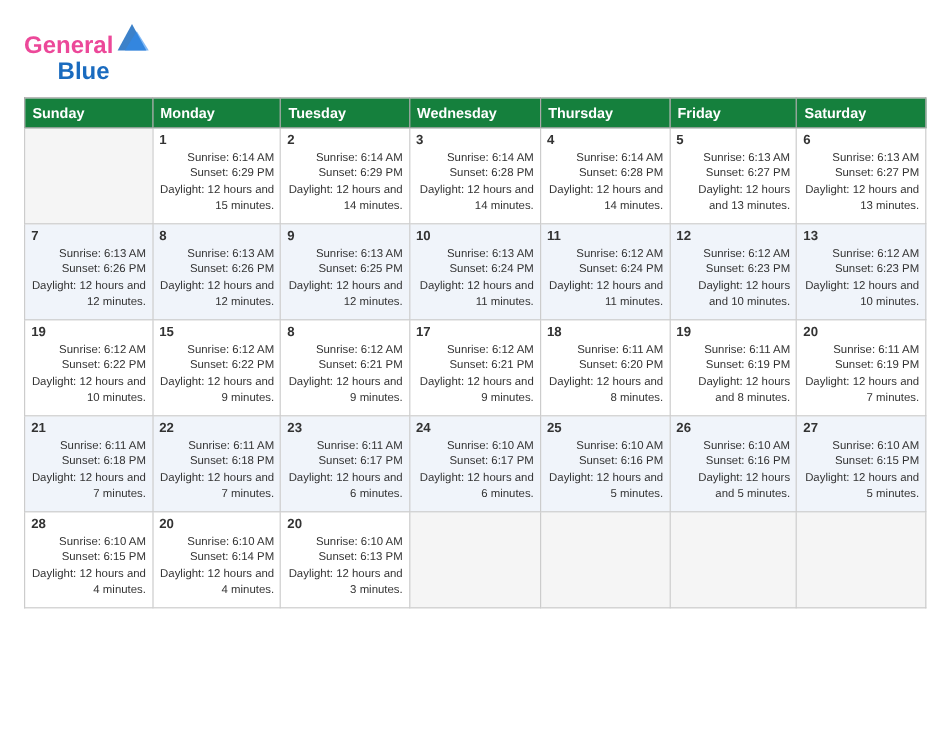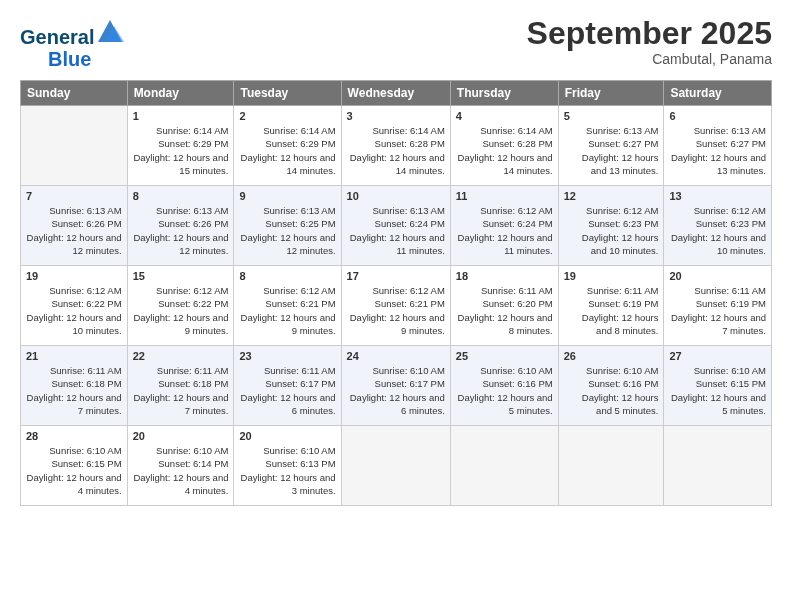--- a/index.html
+++ b/index.html
@@ -24,21 +24,21 @@
     }
     .logo {
       display: flex;
       align-items: center;
     }
     .logo-text {
       font-size: 20px;
       font-weight: bold;
       line-height: 1.1;
     }
-    .logo-general { color: #0c4a6e; }
+    .logo-general { color: #ec4899; }
     .logo-blue { color: #1a6bbf; margin-left: 28px; }
     .logo-icon {
       width: 28px;
       height: 28px;
       margin-left: 2px;
     }
     .title-area {
       text-align: right;
     }
     .month-title {
@@ -50,21 +50,21 @@
     .location {
       font-size: 14px;
       color: #555;
     }
     .calendar {
       width: 100%;
       border-collapse: collapse;
       font-size: 10px;
     }
     .calendar th {
-      background: #737373;
+      background: #15803d;
       color: #fff;
       padding: 5px 6px;
       text-align: left;
       font-size: 12px;
       font-weight: bold;
       border: 1px solid #aaa;
     }
     .calendar td {
       border: 1px solid #ccc;
       padding: 4px 5px;
@@ -104,24 +104,20 @@
           <span class="logo-general">General</span><svg class="logo-icon" viewBox="0 0 28 28" xmlns="http://www.w3.org/2000/svg">
             <polygon points="2,26 14,4 26,26" fill="#1a6bbf" opacity="0.85"></polygon>
             <polygon points="8,26 18,10 28,26" fill="#2d8aee" opacity="0.6"></polygon>
           </svg>
         </div>
         <div class="logo-text">
           <span class="logo-blue">Blue</span>
         </div>
       </div>
     </div>
-    <div class="title-area">
-      <div class="month-title">September 2025</div>
-      <div class="location">Cambutal, Panama</div>
-    </div>
   </div>
 
   <table class="calendar">
     <thead>
       <tr>
         <th>Sunday</th>
         <th>Monday</th>
         <th>Tuesday</th>
         <th>Wednesday</th>
         <th>Thursday</th>

